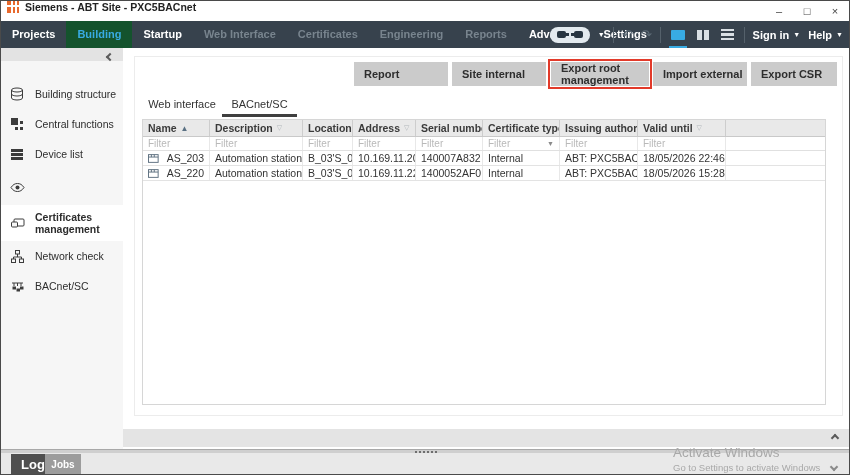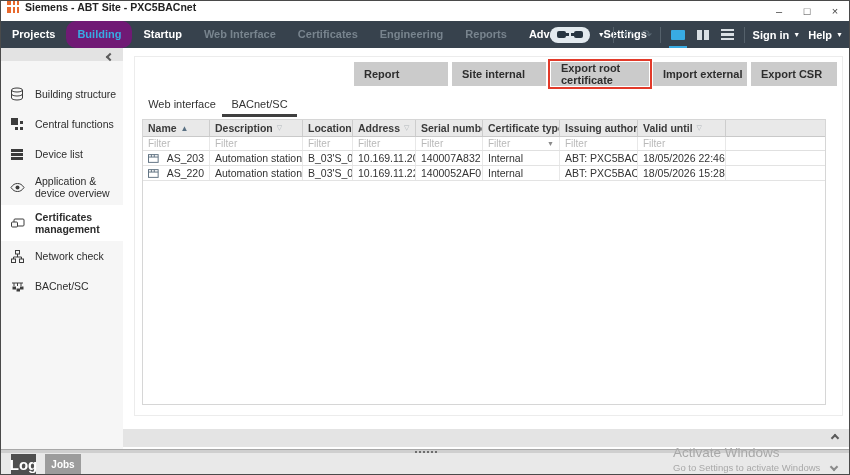--- a/index.html
+++ b/index.html
@@ -17,21 +17,21 @@
   .app-icon::before { content:""; position:absolute; left:0; right:0; top:4px; height:1.5px; background:#fff; }
   .app-icon::after { content:""; position:absolute; top:0; bottom:0; left:4px; width:1.5px; background:#fff; box-shadow:4px 0 0 #fff; }
   .title-text { font-size:10.5px; color:#222; font-weight:bold; }
   .win-controls { position:absolute; right:0; top:0; height:20px; display:flex; }
   .win-btn { width:28px; height:20px; display:flex; align-items:center; justify-content:center;
     color:#444; font-size:11px; cursor:default; }
   
   .menubar { position:absolute; left:0; top:20px; width:100%; height:27px; background:#37424d;
     display:flex; align-items:stretch; }
   .menu-item { padding:0 11px; line-height:27px; color:#fff; font-weight:bold; font-size:11px; }
-  .menu-item.active { background:#701a75; color:#38abe3;border-radius:10px; }
+  .menu-item.active { background:#14532d; color:#38abe3; }
   .menu-item.disabled { color:#78848e; }
   .menu-right { position:absolute; right:6px; top:0; height:27px; display:flex; align-items:center; gap:8px; }
   .msep { width:1px; height:16px; background:#55616b; }
   .pill { width:40px; height:16px; background:#e3eaef; border-radius:8px; position:relative; }
   .pill i { position:absolute; top:4.5px; width:9px; height:7px; background:#273541; border-radius:2px; }
   .pill i.l { left:7px; } .pill i.r { left:24px; }
   .pill::after { content:""; position:absolute; top:6.5px; left:16px; width:3px; height:3px; background:#273541; }
   .pill::before { content:""; position:absolute; top:6.5px; left:21px; width:3px; height:3px; background:#273541; }
   .caret { font-size:7px; color:#fff; }
   .hist { color:#5d6b76; font-size:13px; line-height:27px; }
@@ -77,22 +77,22 @@
   .sel-caret { color:#8a8a8a; font-size:7px; }
   .tdata { height:15px; border-bottom:1px solid #e3e3e3; font-size:10.5px; color:#333; }
   .cell-name { justify-content:flex-end; gap:8px;text-align:right; }
   
   .collapse-bar { position:absolute; left:122px; top:428px; width:727px; height:18px; background:#e4e4e4; }
   .collapse-bar .chev { position:absolute; right:12px; top:6px; border-color:#5a5a5a; }
   .splitter { position:absolute; left:0; top:448px; width:100%; height:4px; background:#cfcfcf; border-top:1px solid #a8a8a8; }
   .grip { position:absolute; left:414px; top:1px; width:22px; height:2px;
     background:repeating-linear-gradient(90deg,#6e6e6e 0 2px,transparent 2px 4px); }
   .bottom-strip { position:absolute; left:0; top:452px; width:100%; height:22px; background:#e9e9e9; }
-  .log-tab { position:absolute; left:10px; top:1px; width:25px; height:20px; background:#4f4f4f; color:#fff;
-    font-size:15px; font-weight:bold; display:flex; align-items:center; justify-content:center; }
+  .log-tab { position:absolute; left:10px; top:1px; width:44px; height:20px; background:#4f4f4f; color:#fff;
+    font-size:13px; font-weight:bold; display:flex; align-items:center; justify-content:center; }
   .jobs-tab { position:absolute; left:44px; top:1px; width:36px; height:20px; background:#9c9c9c; color:#fff;
     font-size:10px; font-weight:bold; display:flex; align-items:center; justify-content:center; }
   .watermark { position:absolute; left:672px; top:444px; color:#a8a8a8; pointer-events:none; }
   .wm1 { font-size:13.5px; }
   .wm2 { font-size:9.5px; margin-top:2px; }
   .bottom-chev { position:absolute; right:12px; top:459px; }
   .bottom-chev .chev { border-color:#8a8a8a; }
   svg { display:block; }
 </style>
 </head>
@@ -195,21 +195,20 @@
         </span>
         <span class="sb-label">Device list</span>
       </div>
       <div class="sb-item two">
         <span class="sb-icon">
           <svg width="15" height="15" viewBox="0 0 15 15">
               <path d="M1 7.5C3 4.5 5 3.5 7.5 3.5S12 4.5 14 7.5C12 10.5 10 11.5 7.5 11.5S3 10.5 1 7.5z" fill="none" stroke="#3c3c3c"></path>
               <circle cx="7.5" cy="7.5" r="2" fill="#3c3c3c"></circle>
             </svg>
         </span>
-        <span class="sb-label">Application &amp; device overview</span>
       </div>
       <div class="sb-item two selected">
         <span class="sb-icon">
           <svg width="15" height="15" viewBox="0 0 15 15">
               <rect x="4" y="3" width="10" height="7" rx="1" fill="none" stroke="#3c3c3c"></rect>
               <rect x="1.5" y="6" width="6" height="5" rx="1" fill="#f6f6f6" stroke="#3c3c3c"></rect>
             </svg>
         </span>
         <span class="sb-label">Certificates management</span>
       </div>
@@ -234,21 +233,21 @@
             </svg>
         </span>
         <span class="sb-label">BACnet/SC</span>
       </div>
     </div>
   </div>
 
   <div class="panel">
     <button class="btn" style="left:219px;width:94px;">Report</button>
     <button class="btn" style="left:317px;width:94px;">Site internal</button>
-    <button class="btn" style="left:416px;width:98px;">Export root certificate</button>
+    <button class="btn" style="left:416px;width:98px;">Export root management</button>
     <div class="red-box" style="left:413px;width:104px;"></div>
     <button class="btn" style="left:616px;width:86px;">Export CSR</button>
     <button class="btn" style="left:518px;width:94px;">Import external</button>
 
     <div class="tab" style="left:7px;width:80px;">Web interface</div>
     <div class="tab active" style="left:87px;width:75px;">BACnet/SC</div>
 
     <div class="tablebox">
 
       <div class="trow thead">

